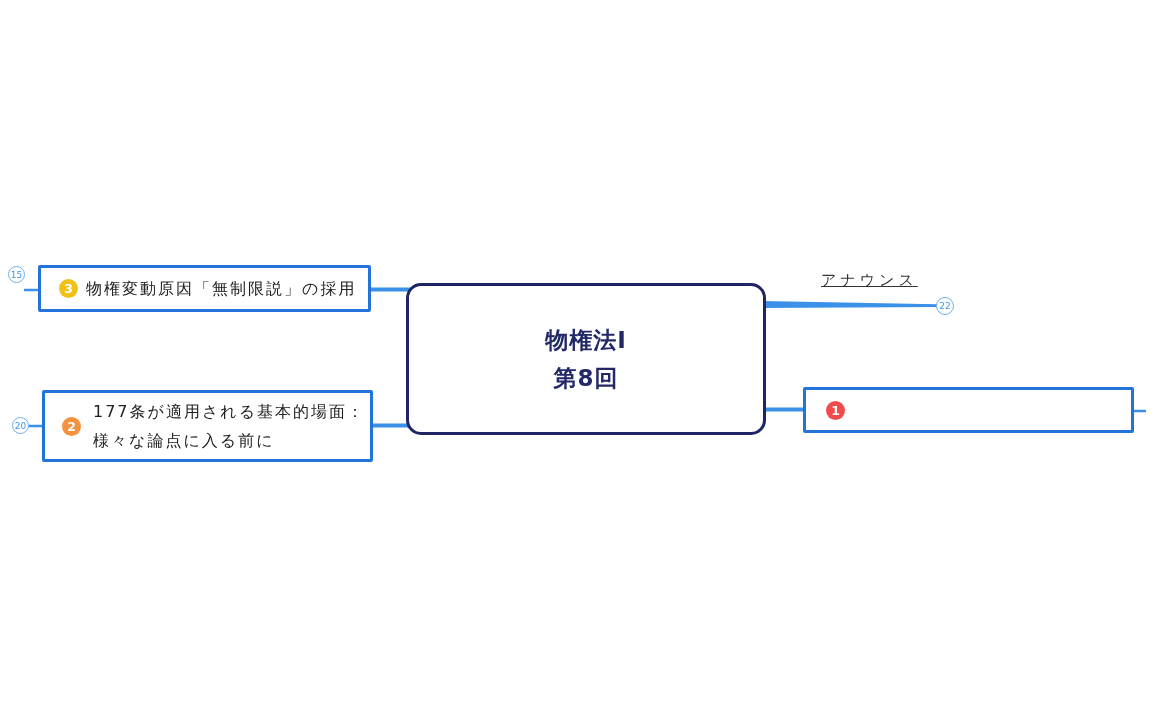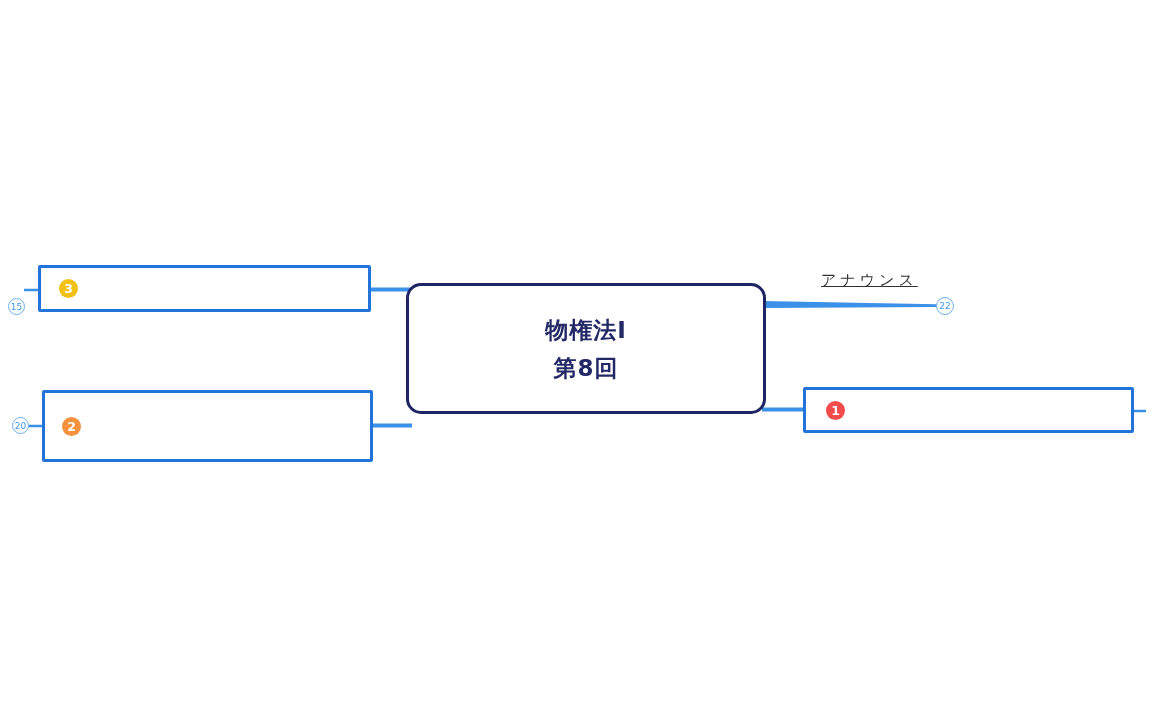--- a/index.html
+++ b/index.html
@@ -7,21 +7,21 @@
     position:relative;
     width:1171px;height:724px;
     background:#ffffff;
     font-family:"DejaVu Sans","Liberation Sans",sans-serif;
     overflow:hidden;
   }
   .connectors{position:absolute;left:0;top:0;width:1171px;height:724px;z-index:0;}
 
   
   .root-node{
-    position:absolute;left:406px;top:283px;width:360px;height:131px;
+    position:absolute;left:406px;top:283px;width:360px;height:152px;
     box-sizing:border-box;
     background:#ffffff;
     border:3.5px solid #1f2464;
     border-radius:15px;
     display:flex;flex-direction:column;justify-content:center;align-items:center;
     z-index:2;
   }
   .root-line{
     color:#232866;font-size:23px;font-weight:bold;
     line-height:38px;letter-spacing:1px;text-align:center;white-space:nowrap;
@@ -65,21 +65,21 @@
 
   
   .count-badge{
     position:absolute;width:17px;height:17px;box-sizing:border-box;
     border:1.5px solid #6db0f0;border-radius:50%;
     background:#ffffff;color:#3f97ec;
     font-size:9px;font-weight:500;
     display:flex;align-items:center;justify-content:center;
     z-index:2;
   }
-  .badge-15{left:8px;top:298px;}
+  .badge-15{left:8px;top:266px;}
   .badge-31{left:12px;top:417px;}
   .badge-22{left:936px;top:297px;width:18px;height:18px;}
   .badge-13{left:1206px;top:402px;}
 </style>
 </head>
 <body>
 
 <div class="canvas">
 
   <svg class="connectors" viewBox="0 0 1171 724">
@@ -92,24 +92,27 @@
     <line x1="1131" y1="411" x2="1146" y2="411" stroke="#3b90e8" stroke-width="2.5"></line>
   </svg>
 
   <div class="root-node">
     <div class="root-line">物権法Ⅰ</div>
     <div class="root-line">第8回</div>
   </div>
 
   <div class="branch-box box-p3">
     <span class="priority-icon p3">3</span>
+    <span class="branch-label">物権変動原因「無制限説」の採用</span>
   </div>
 
   <div class="branch-box box-p2">
     <span class="priority-icon p2">2</span>
+    <span class="branch-label">177条が適用される基本的場面：
+様々な論点に入る前に</span>
   </div>
 
   <div class="branch-box box-p1">
     <span class="priority-icon p1">1</span>
   </div>
 
   <div class="text-node">アナウンス</div>
 
   <div class="count-badge badge-15">15</div>
   <div class="count-badge badge-31">20</div>

